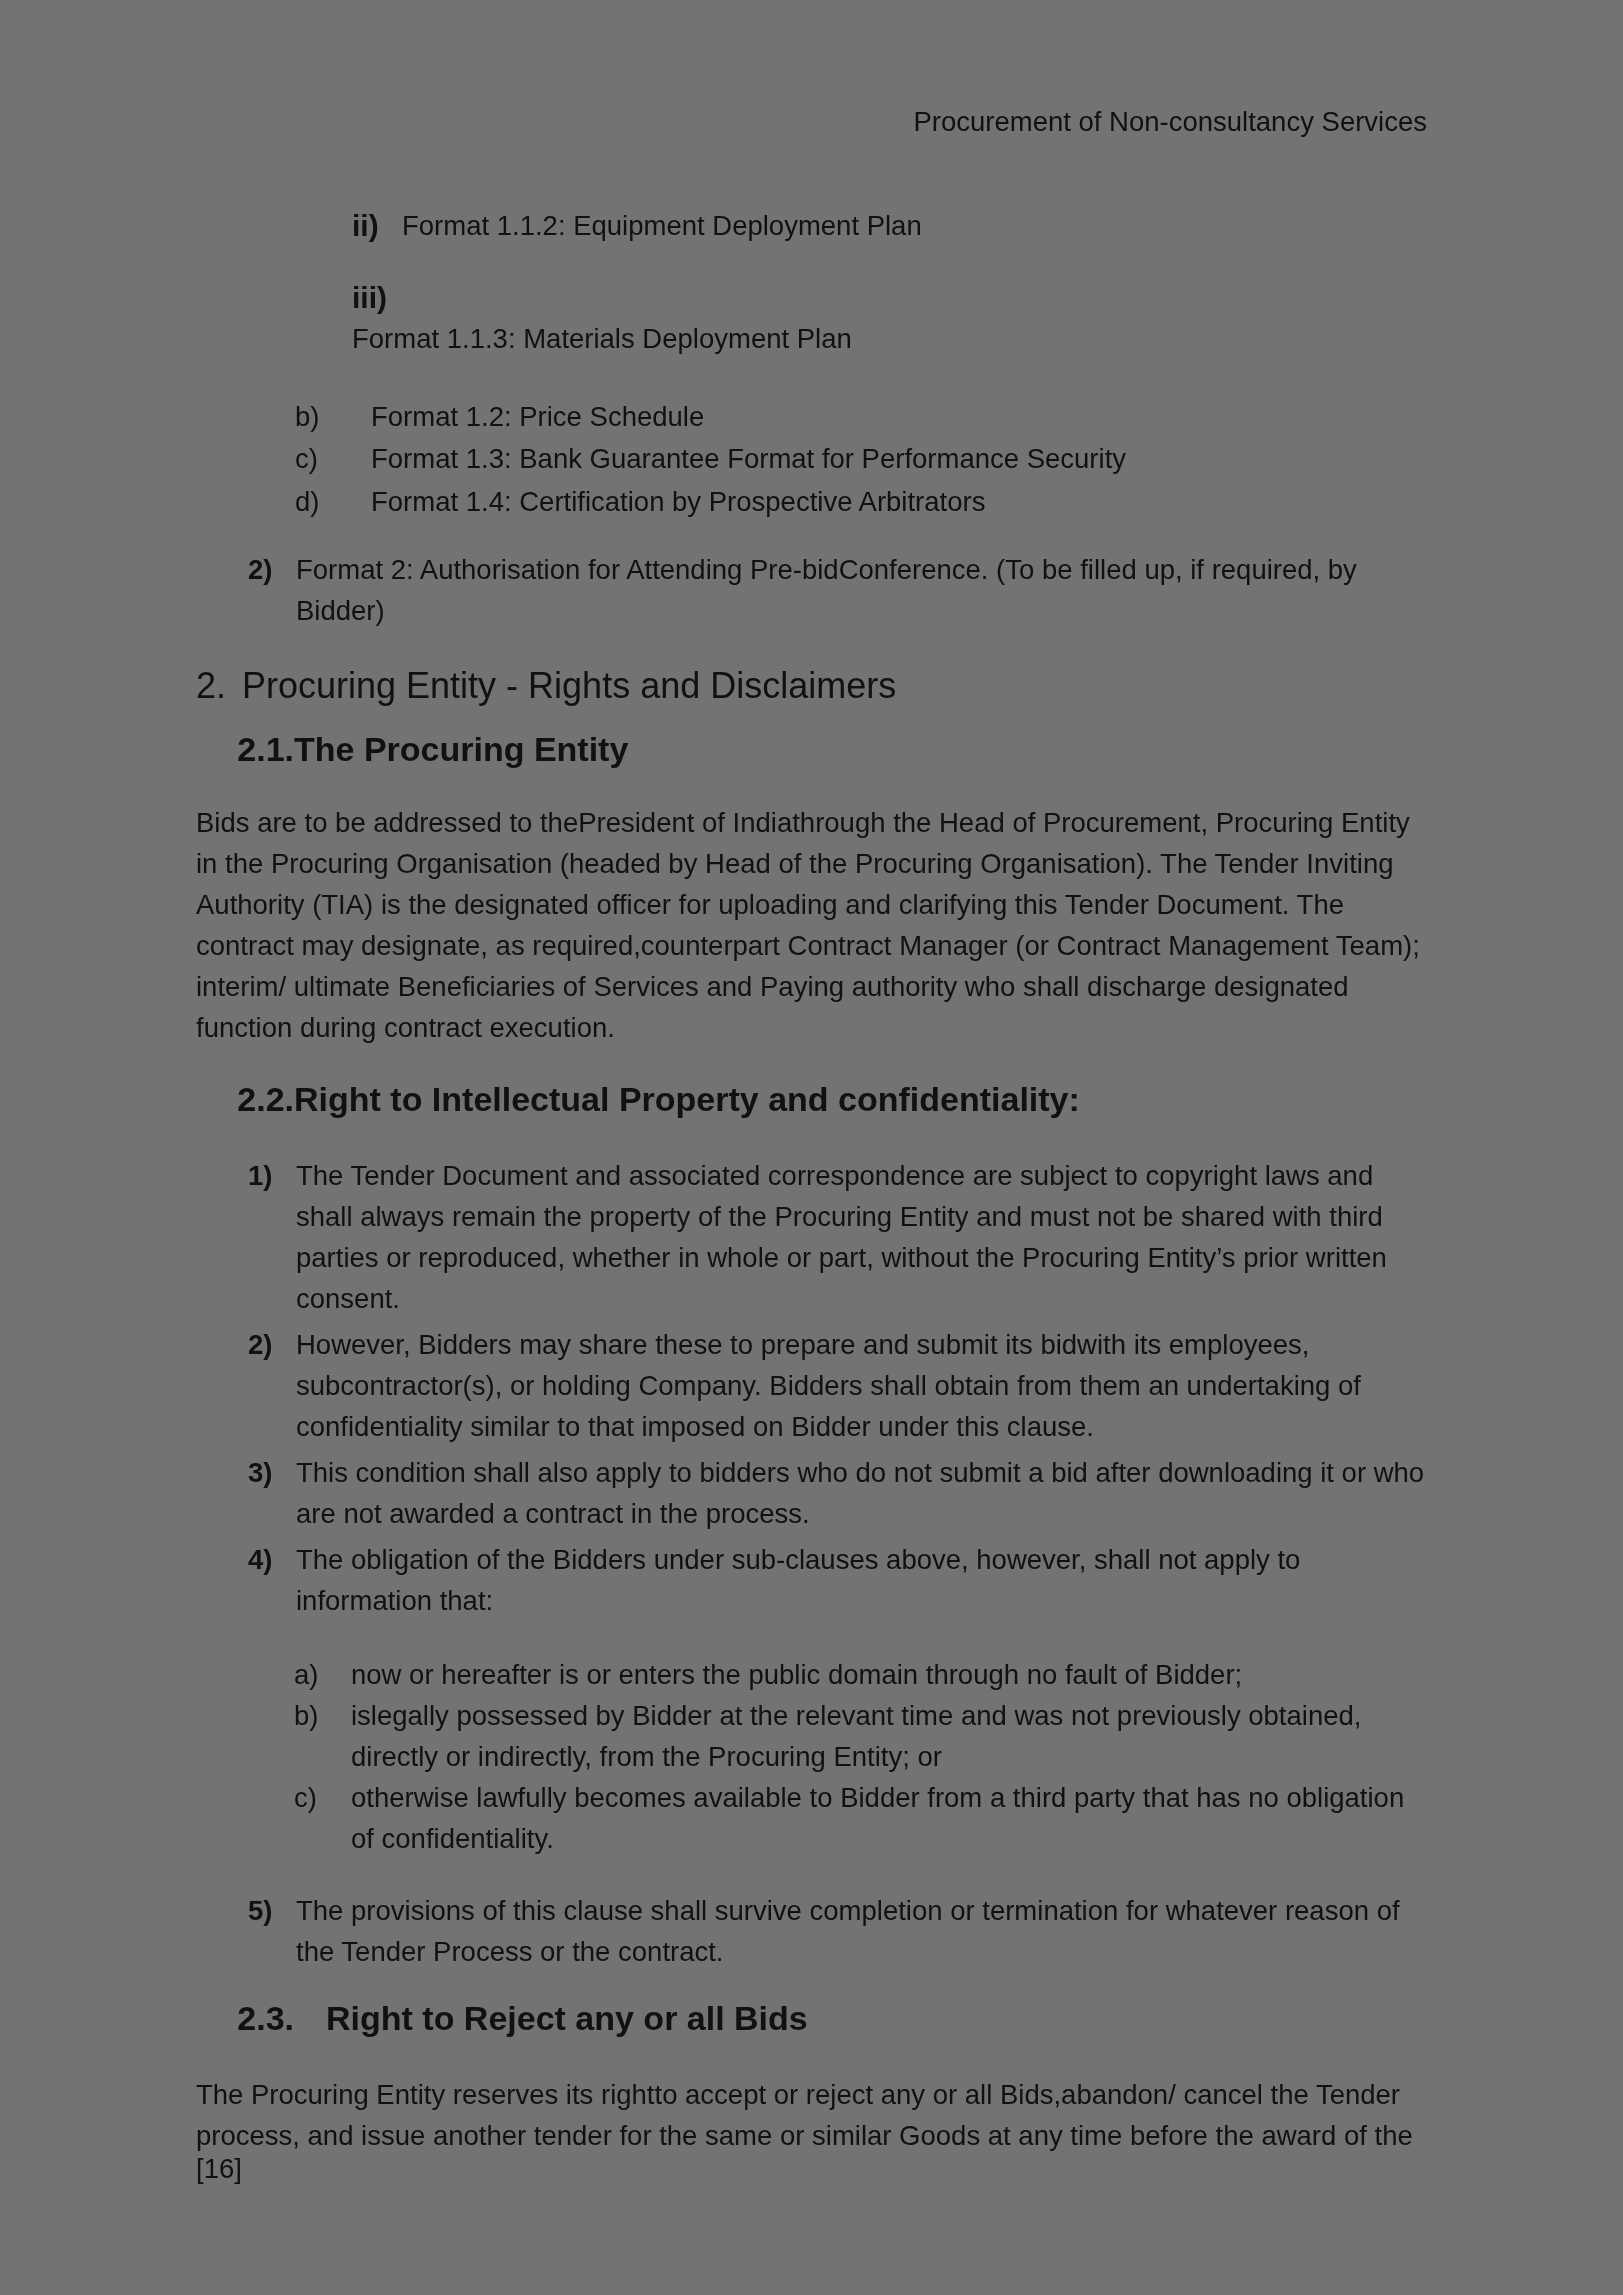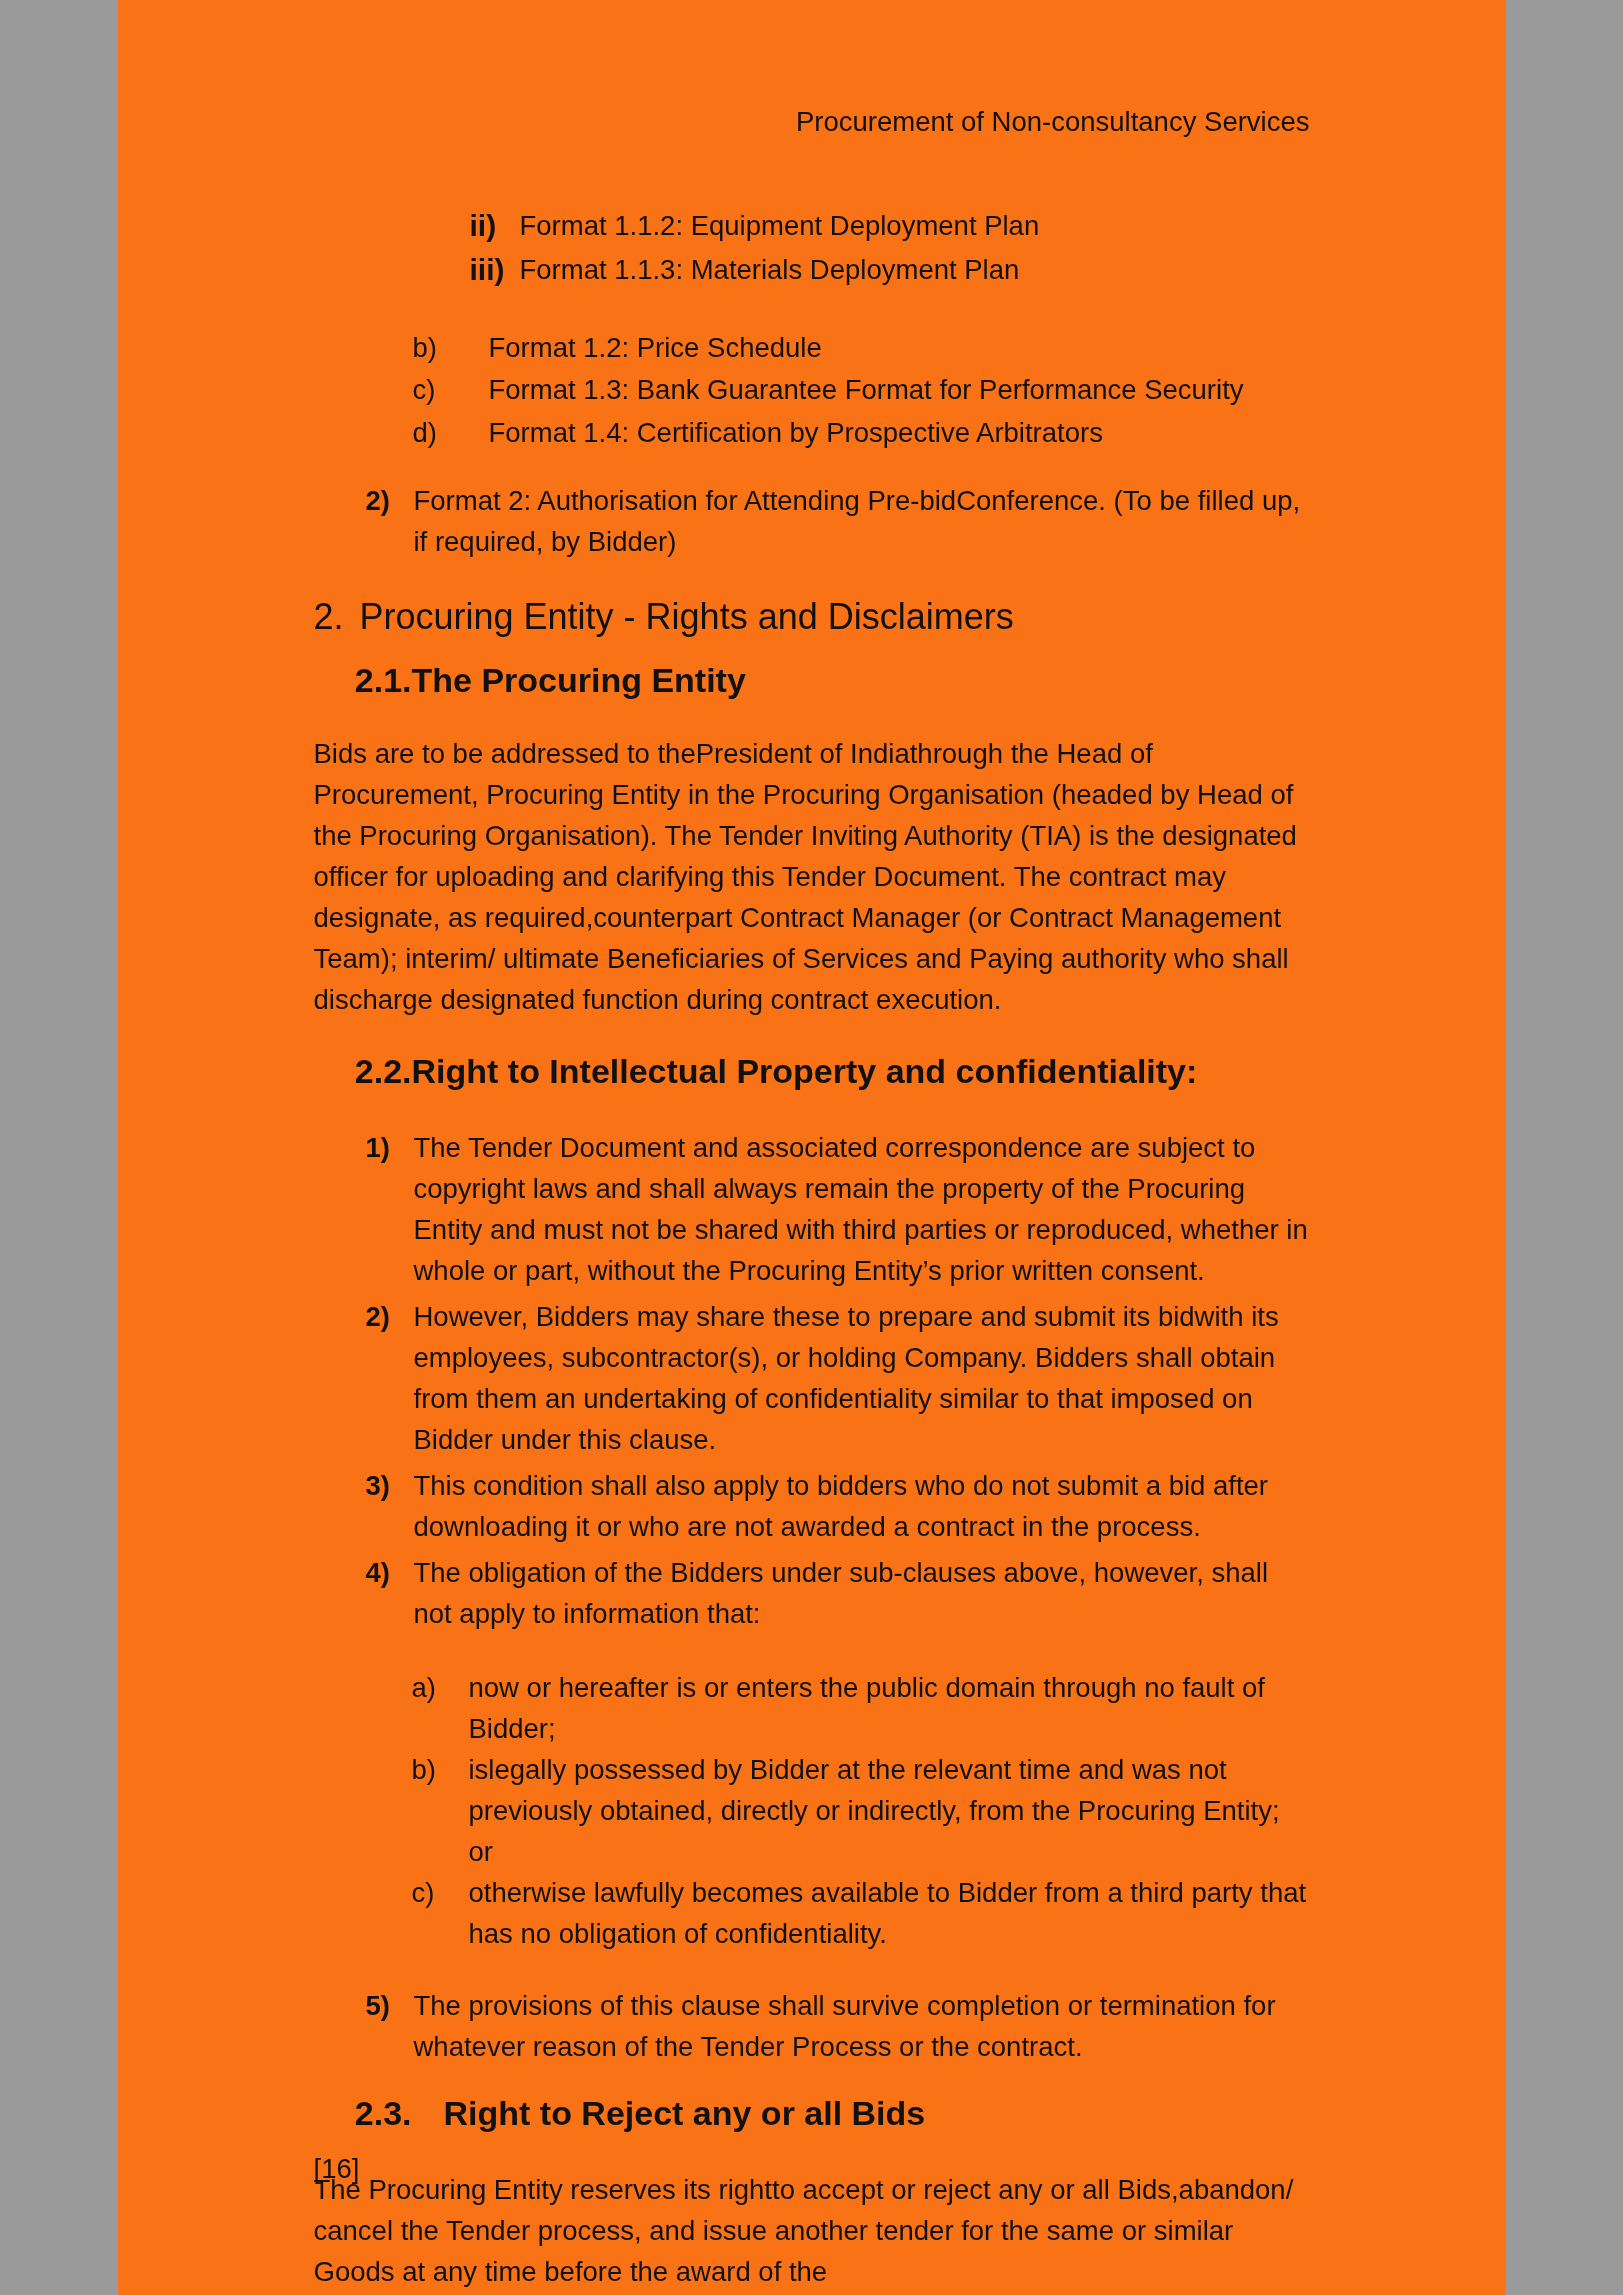--- a/index.html
+++ b/index.html
@@ -1,34 +1,34 @@
 <!DOCTYPE html>
 <html style="font-size:10.5px"><head>
 <meta charset="utf-8">
 <style>
   html,body{margin:0;padding:0;background:#9a9a9a;}
   .page{
     position:relative;
-    width:1388px;height:2295px;
+    width:1623px;height:2295px;
     margin:0 auto;
-    background:#f97316;
+    background:#737373;
     font-family:"Liberation Sans",sans-serif;
     font-size:27.5px;line-height:41px;
     color:#111;
   }
   .content{padding:0 196px;}
   .header{padding-top:101px;text-align:right;}
   .li{display:flex;align-items:flex-start;}
   .lbl{flex:0 0 auto;}
   .txt{flex:1 1 auto;min-width:0;}
   
   .list-roman{margin-top:63px;}
   .list-roman .li{padding-left:156px;}
   .list-roman .lbl{width:50px;font-weight:bold;font-size:30px;}
-  .list-roman .li + .li{margin-top:3px;}
+  .list-roman .li + .li{margin-top:31px;flex-direction:column;}
   
   .list-alpha{margin-top:37px;}
   .list-alpha .li{padding-left:99px;}
   .list-alpha .lbl{width:76px;}
   .list-alpha .li + .li{margin-top:1.3px;}
   
   .li-num{padding-left:52px;}
   .li-num .lbl{width:48px;font-weight:bold;}
   .item2{margin-top:27.5px;}
   .list-num{margin-top:35px;}

